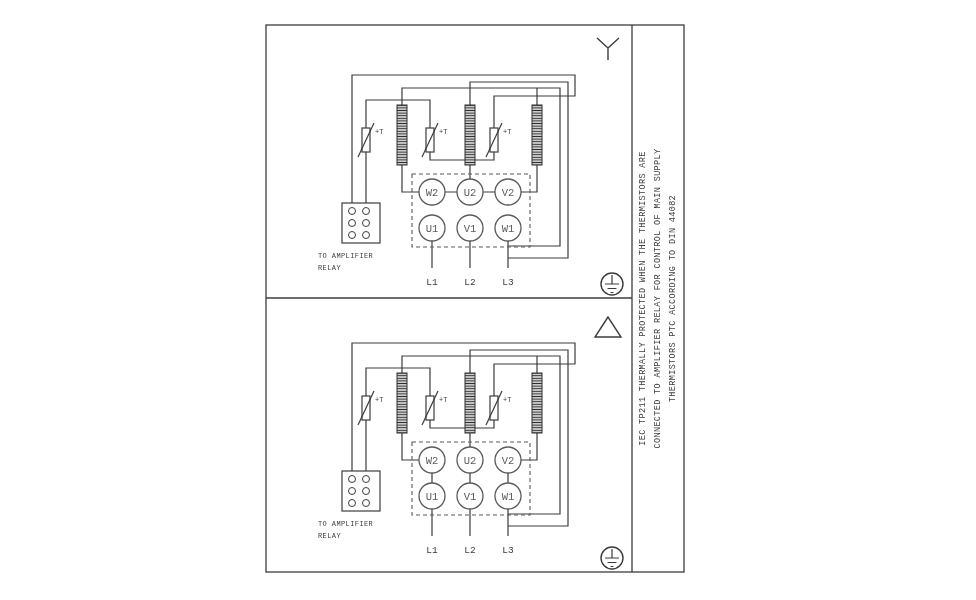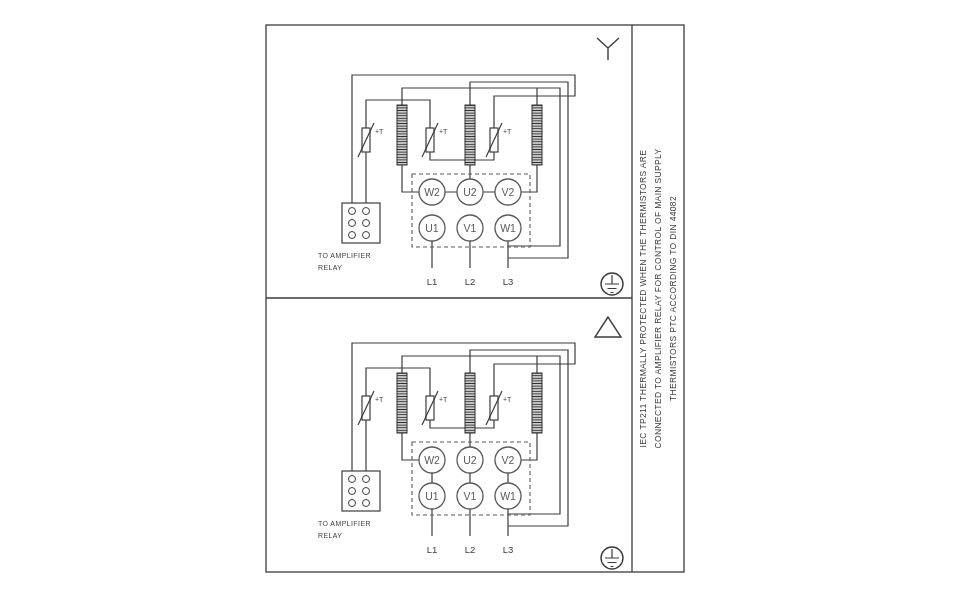--- a/index.html
+++ b/index.html
@@ -1,18 +1,18 @@
 <!DOCTYPE html>
 <html><head>
 <meta charset="utf-8">
 <style>
   html,body{margin:0;padding:0;background:#ffffff;}
   #stage{
     position:relative;width:976px;height:600px;background:#ffffff;overflow:hidden;
-    font-family:Liberation Sans, sans-serif;
+    font-family:Liberation Mono, monospace;
   }
   #diagram-svg{position:absolute;left:0;top:0;}
   svg text{fill:#4a4a4a;}
   .term-label{font-size:10.5px;fill:#5a5a5a;text-anchor:middle;}
   .supply-label{font-size:9.5px;fill:#3c3c3c;text-anchor:middle;}
   .pt-label{font-size:7px;fill:#3c3c3c;text-anchor:start;}
   .relay-label{font-size:7px;fill:#3c3c3c;text-anchor:start;letter-spacing:0.4px;}
   .wire{stroke:#3c3c3c;stroke-width:1.2;fill:none;}
   .frame{stroke:#3c3c3c;stroke-width:1.3;fill:none;}
   .sym{stroke:#3c3c3c;stroke-width:1.4;fill:none;}

